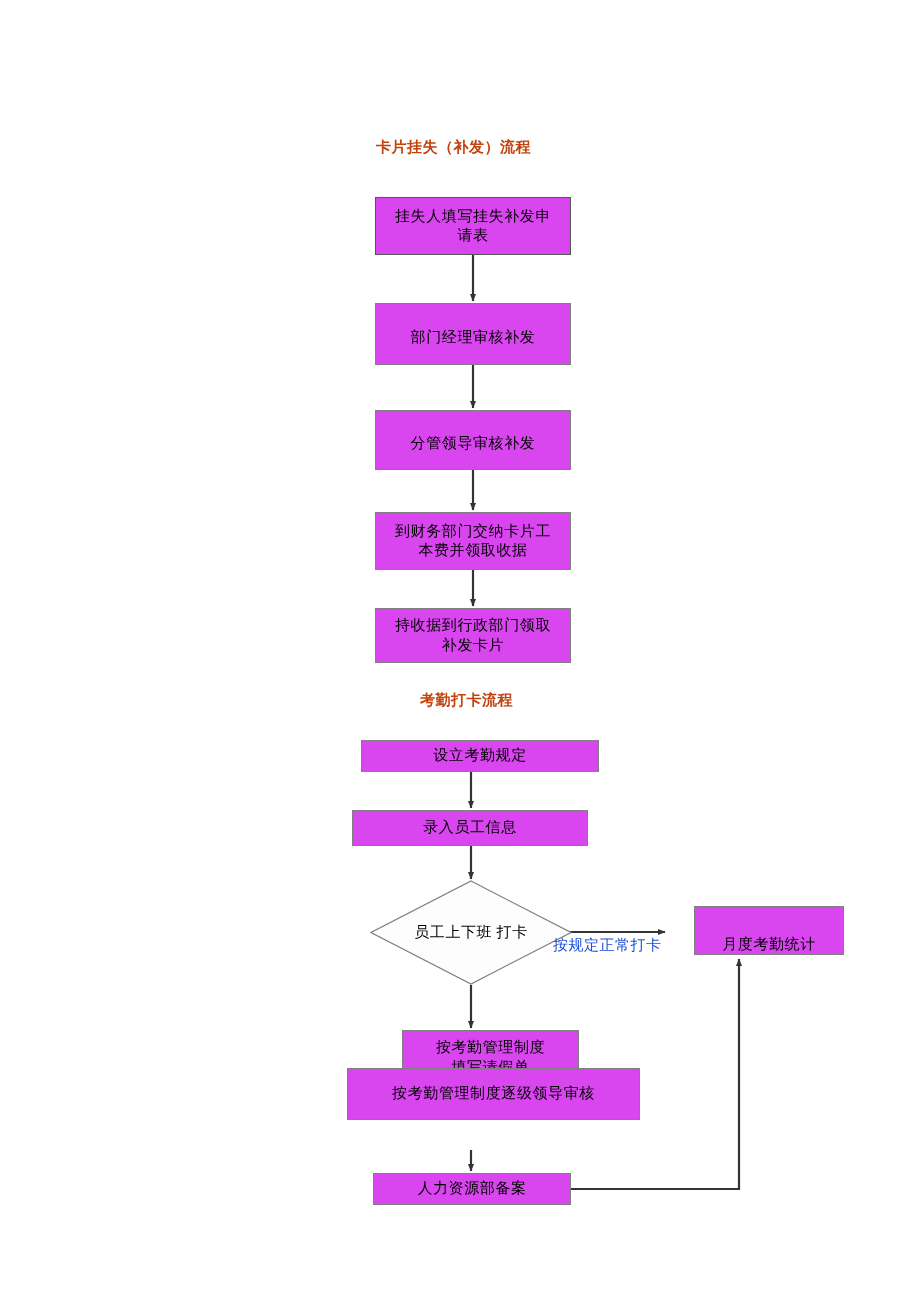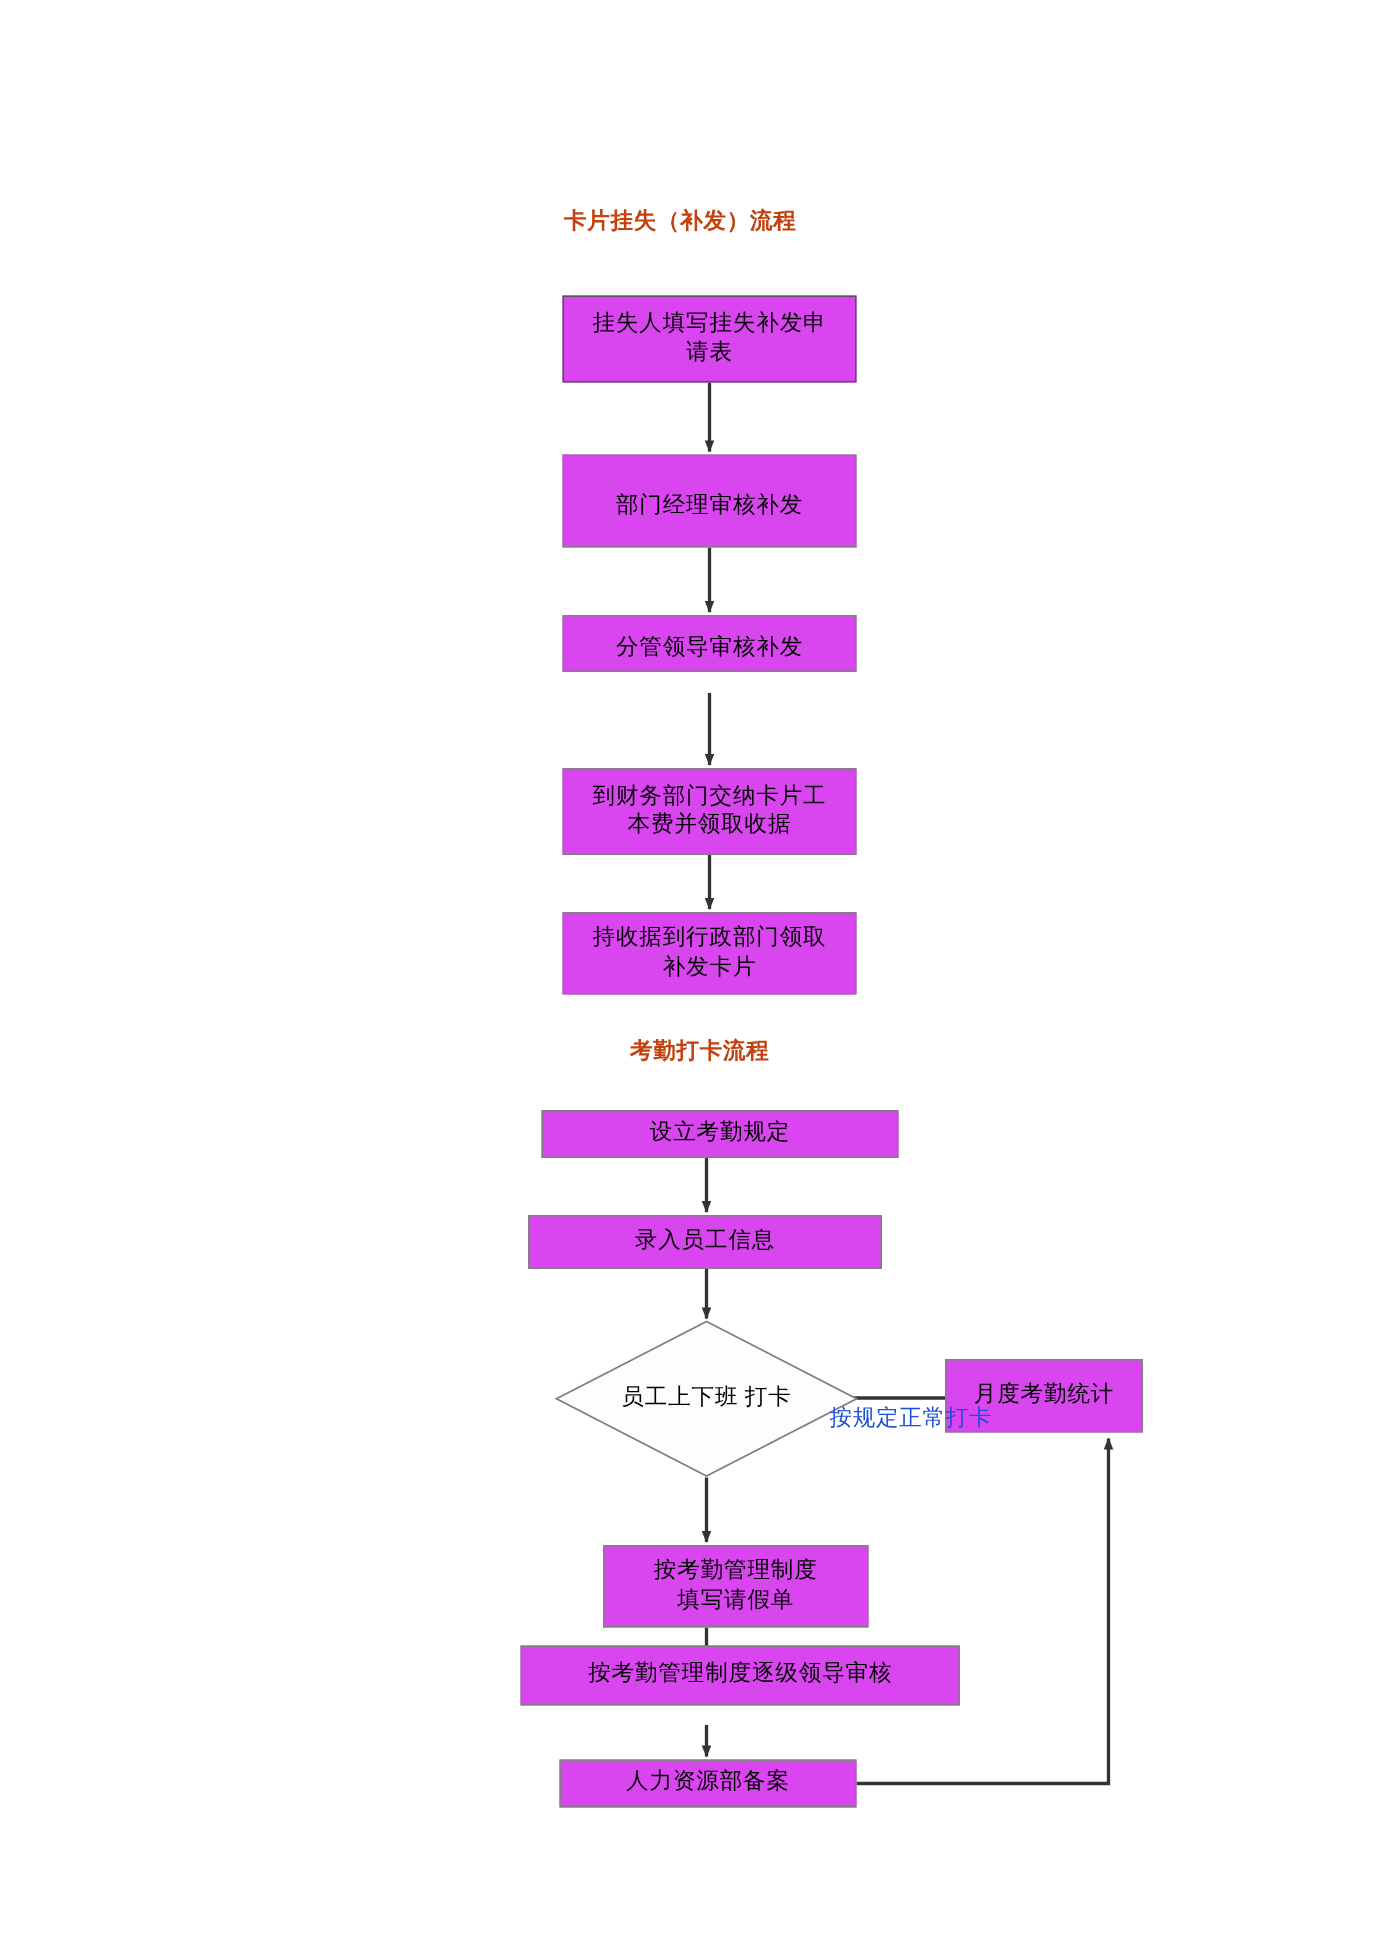--- a/index.html
+++ b/index.html
@@ -81,21 +81,21 @@
     <div>
       <span>挂失人填写挂失补发申</span>
       <span>请表</span>
     </div>
   </div>
 
   <div class="node top-text" style="left:375px;top:303px;width:196px;height:62px;">
     <span>部门经理审核补发</span>
   </div>
 
-  <div class="node top-text" style="left:375px;top:410px;width:196px;height:38px;">
+  <div class="node top-text" style="left:375px;top:410px;width:196px;height:60px;">
     <span>分管领导审核补发</span>
   </div>
 
   <div class="node" style="left:375px;top:512px;width:196px;height:58px;">
     <div>
       <span>到财务部门交纳卡片工</span>
       <span>本费并领取收据</span>
     </div>
   </div>
 
@@ -121,34 +121,34 @@
       <polygon points="101,1 201,52.5 101,104 1,52.5" fill="#fdfdfd" stroke="#808080" stroke-width="1.2"></polygon>
     </svg>
     <div class="diamond-label">
       <div>
         <span>员工上下班</span>
         <span>打卡</span>
       </div>
     </div>
   </div>
 
-  <div class="node" style="left:630px;top:906px;width:132px;height:49px;">
+  <div class="node" style="left:694px;top:906px;width:150px;height:49px;align-items:flex-end;">
     <span>月度考勤统计</span>
   </div>
 
   <div class="edge-label" style="left:553px;top:936px;">按规定正常打卡</div>
 
   <div class="node" style="left:402px;top:1030px;width:177px;height:55px;">
     <div>
       <span>按考勤管理制度</span>
       <span>填写请假单</span>
     </div>
   </div>
 
-  <div class="node" style="left:347px;top:1097px;width:293px;height:40px;">
+  <div class="node" style="left:347px;top:1068px;width:293px;height:52px;">
     <span>按考勤管理制度逐级领导审核</span>
   </div>
 
   <div class="node" style="left:373px;top:1173px;width:198px;height:32px;">
     <span>人力资源部备案</span>
   </div>
 
 </div>
 
 </body></html>

